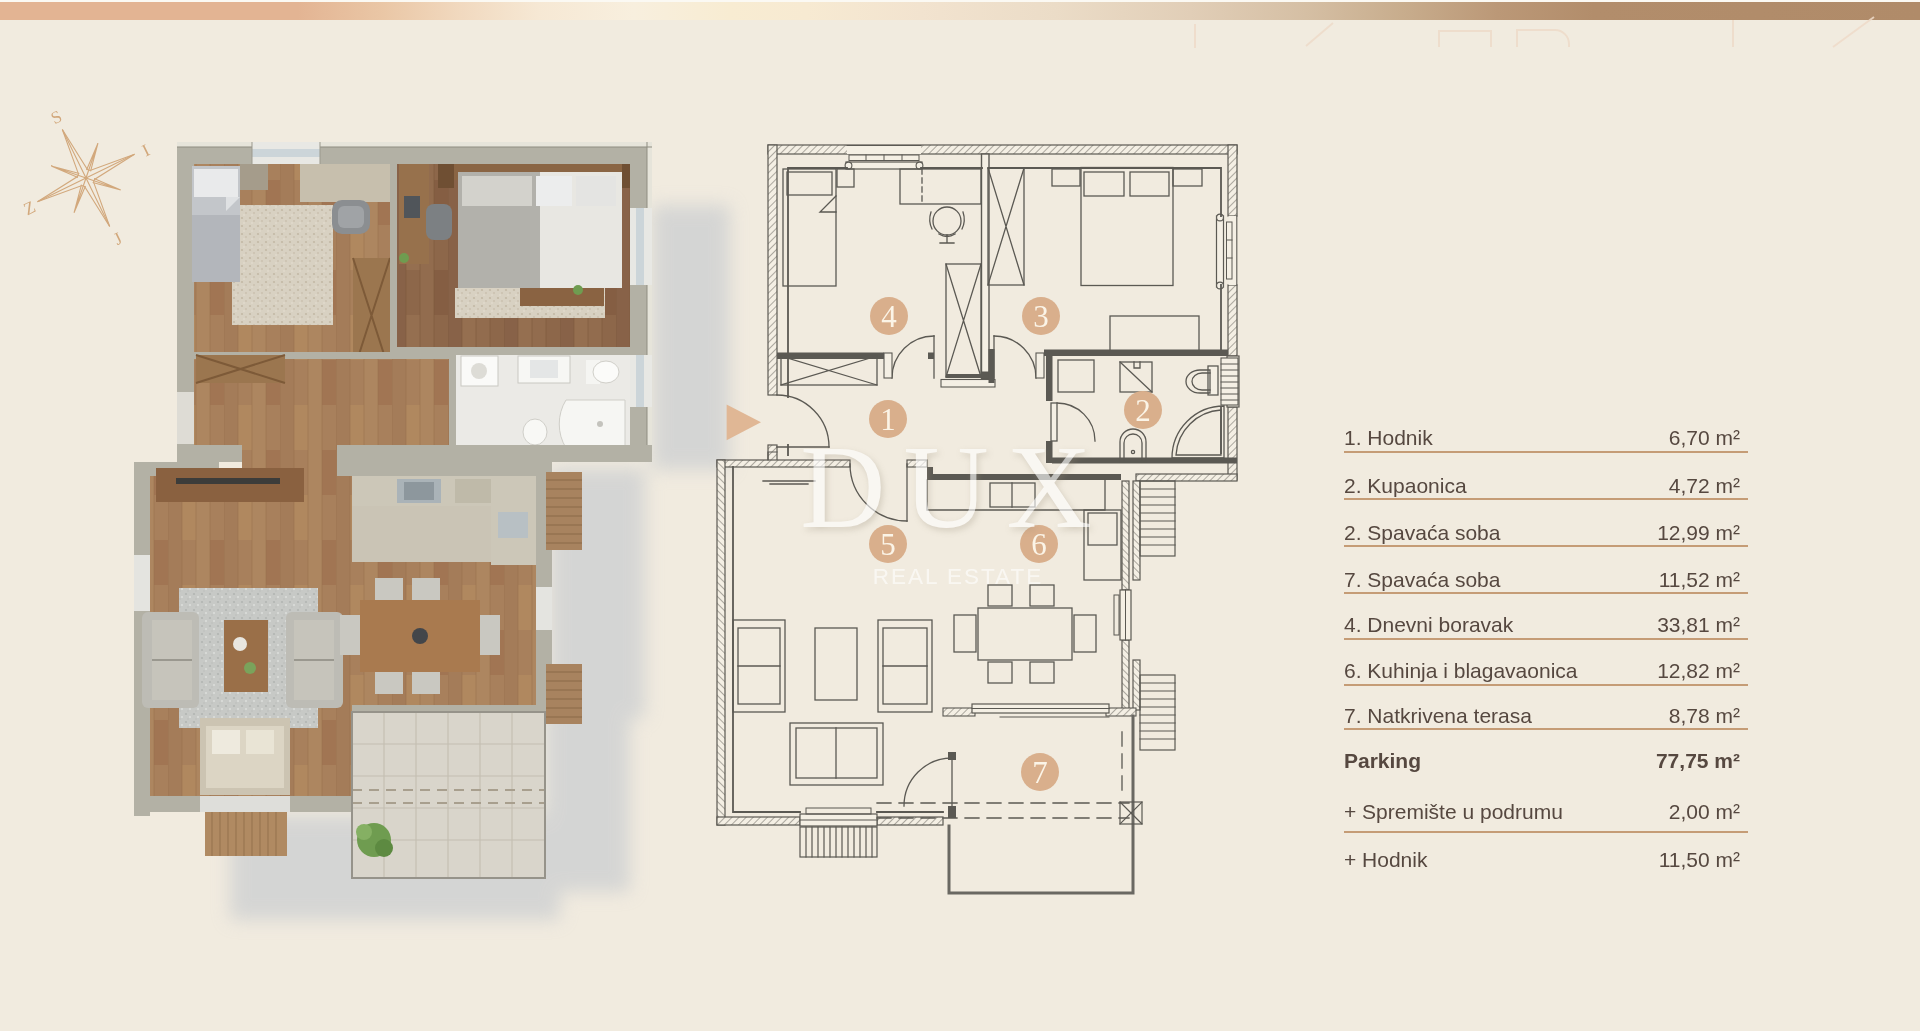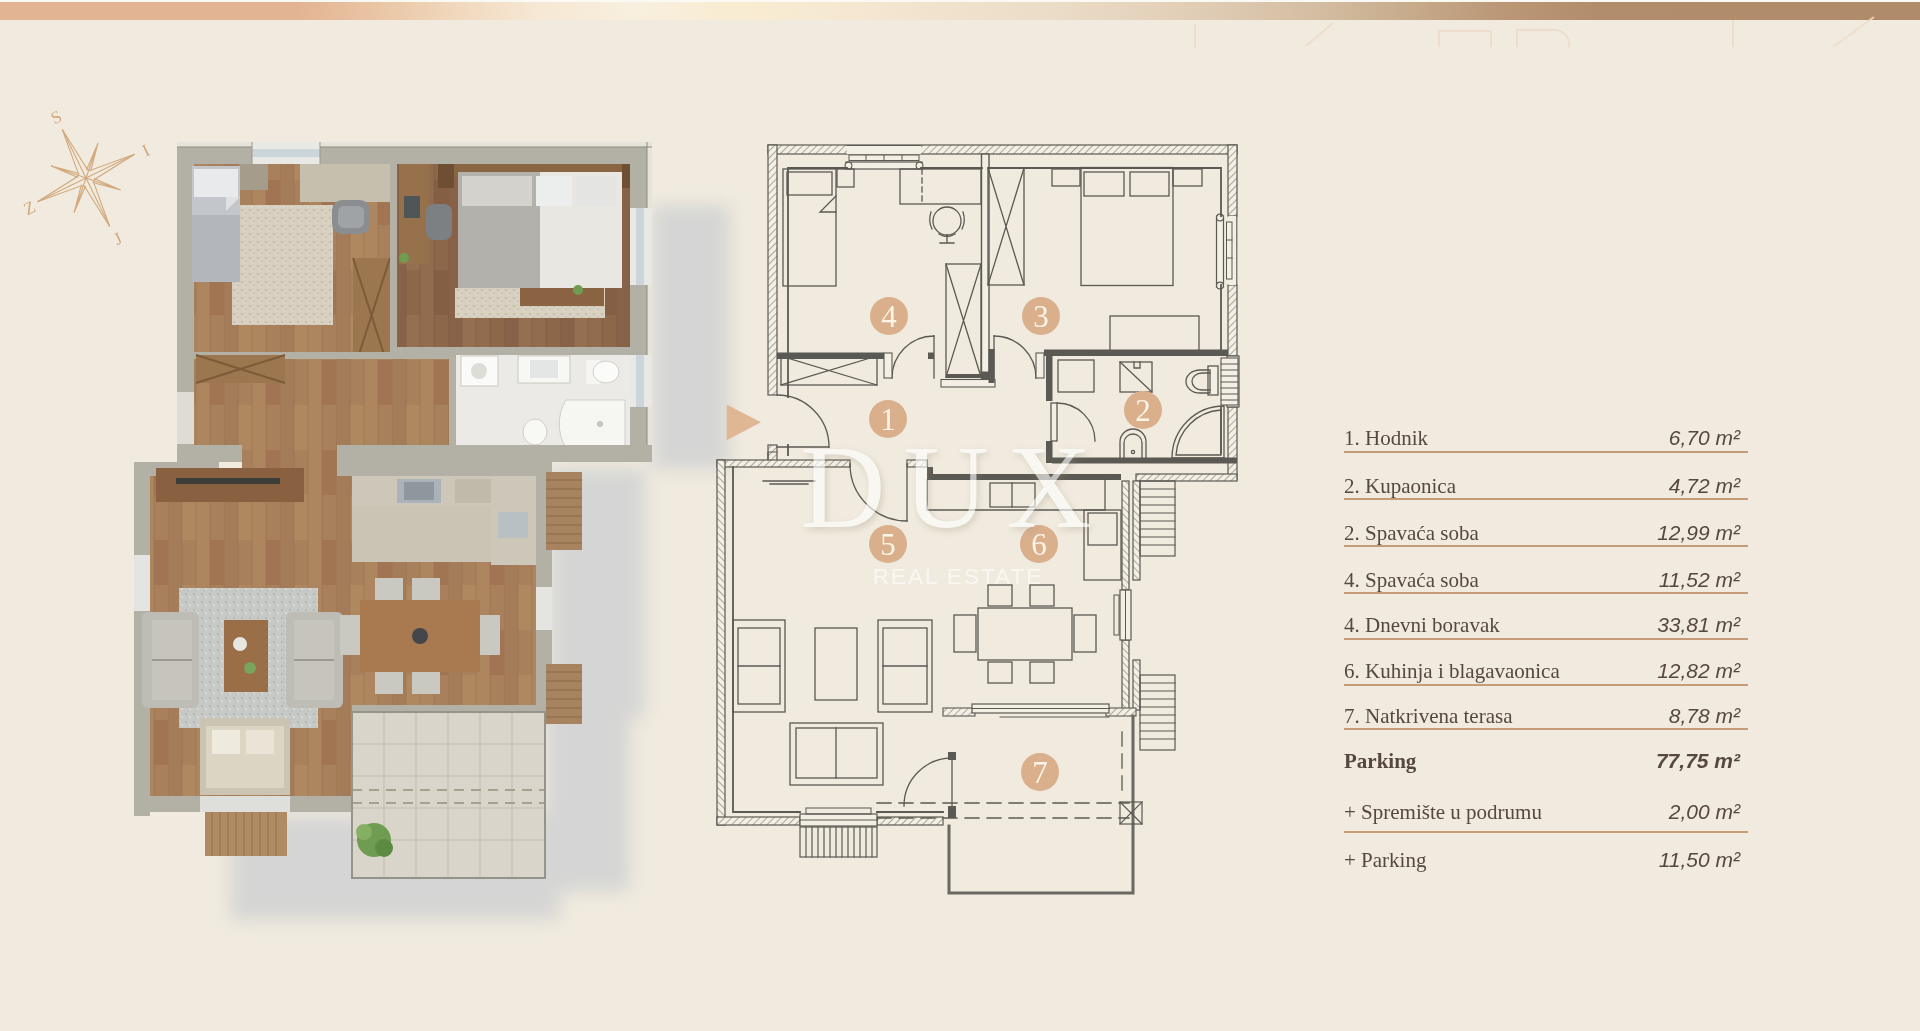--- a/index.html
+++ b/index.html
@@ -4,22 +4,22 @@
 <style>
   html,body{margin:0;padding:0;}
   body{width:1920px;height:1031px;background:#f1ebdf;font-family:"Liberation Sans",sans-serif;overflow:hidden;position:relative;}
   #stage{position:absolute;left:0;top:0;width:1920px;height:1031px;}
   .topbar{position:absolute;left:0;top:0;width:1920px;height:20px;
     background:linear-gradient(90deg,#e3b493 0%,#e3b493 15.5%,#eac7a6 20%,#f1d9bf 24%,#f6e8d4 28%,#f8efde 33%,#f8ecd2 38%,#f7ead2 42%,#f2e3cf 48%,#ebdcc7 55%,#e1ceb7 62%,#d5bfa4 68%,#c8ad8d 73%,#bb9877 78%,#b28d6b 83%,#b08b69 100%);}
   .topbar:before{content:"";position:absolute;left:0;top:0;width:100%;height:2px;background:#fbf9f3;}
   
   .tbl{position:absolute;color:#564840;font-size:21px;}
   .row{position:absolute;left:1344px;width:404px;}
-  .row .nm{position:absolute;left:0;top:0;font-family:Liberation Serif, serif;}
-  .row .vl{position:absolute;right:8px;top:0;font-style:italic;}
+  .row .nm{position:absolute;left:0;top:0;}
+  .row .vl{position:absolute;right:8px;top:0;}
   .rline{position:absolute;left:1344px;width:404px;height:2px;background:#c59c76;}
 </style>
 </head>
 <body>
 <div id="stage">
 
 <div class="topbar"></div>
 
 <svg id="art" width="1920" height="1031" viewBox="0 0 1920 1031" style="position:absolute;left:0;top:0">
 <defs>
@@ -776,21 +776,21 @@
         <span class="nm">2. Kupaonica</span>
         <span class="vl">4,72 m²</span>
       </div>
   <div class="rline" style="top:498px"></div>
   <div class="row" style="top:521px">
         <span class="nm">2. Spavaća soba</span>
         <span class="vl">12,99 m²</span>
       </div>
   <div class="rline" style="top:545px"></div>
   <div class="row" style="top:568px">
-        <span class="nm">4. Spavaća soba</span>
+        <span class="nm">7. Spavaća soba</span>
         <span class="vl">11,52 m²</span>
       </div>
   <div class="rline" style="top:592px"></div>
   <div class="row" style="top:613px">
         <span class="nm">4. Dnevni boravak</span>
         <span class="vl">33,81 m²</span>
       </div>
   <div class="rline" style="top:638px"></div>
   <div class="row" style="top:659px">
         <span class="nm">6. Kuhinja i blagavaonica</span>
@@ -805,17 +805,17 @@
   <div class="row" style="top:749px;font-weight:bold">
         <span class="nm">Parking</span>
         <span class="vl">77,75 m²</span>
       </div>
   <div class="row" style="top:800px">
         <span class="nm">+ Spremište u podrumu</span>
         <span class="vl">2,00 m²</span>
       </div>
   <div class="rline" style="top:831px"></div>
   <div class="row" style="top:848px">
-        <span class="nm">+ Parking</span>
+        <span class="nm">+ Hodnik</span>
         <span class="vl">11,50 m²</span>
       </div>
 </div>
 </div>
 
 </body></html>

